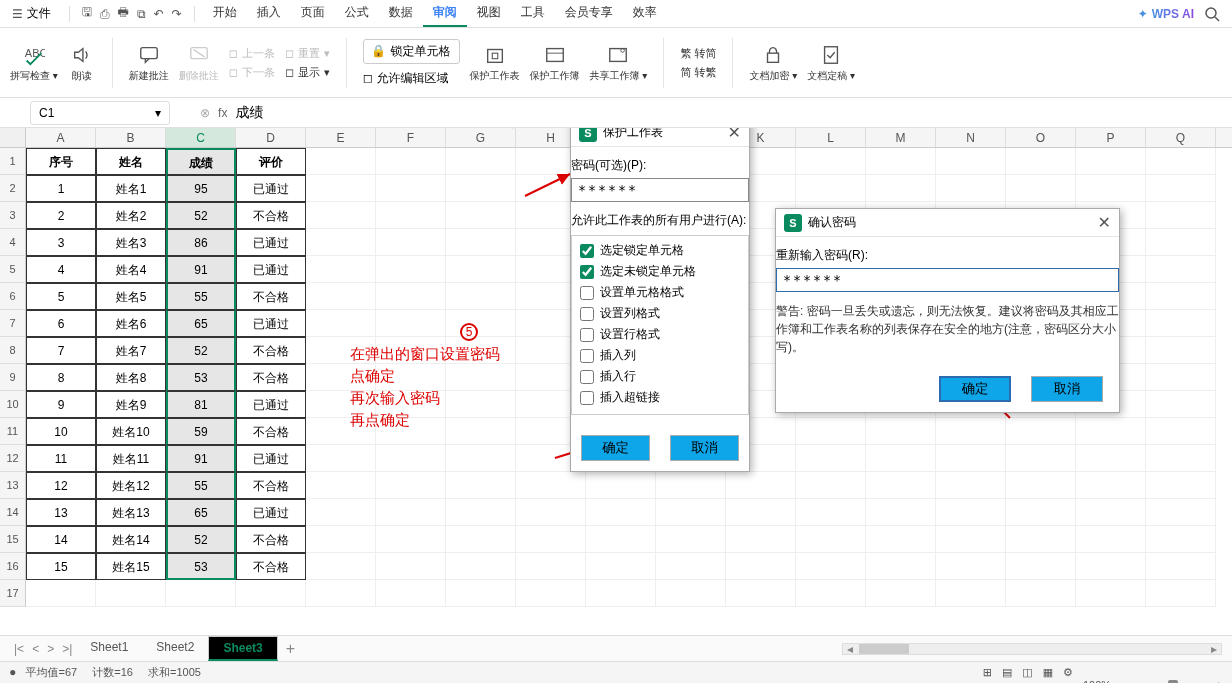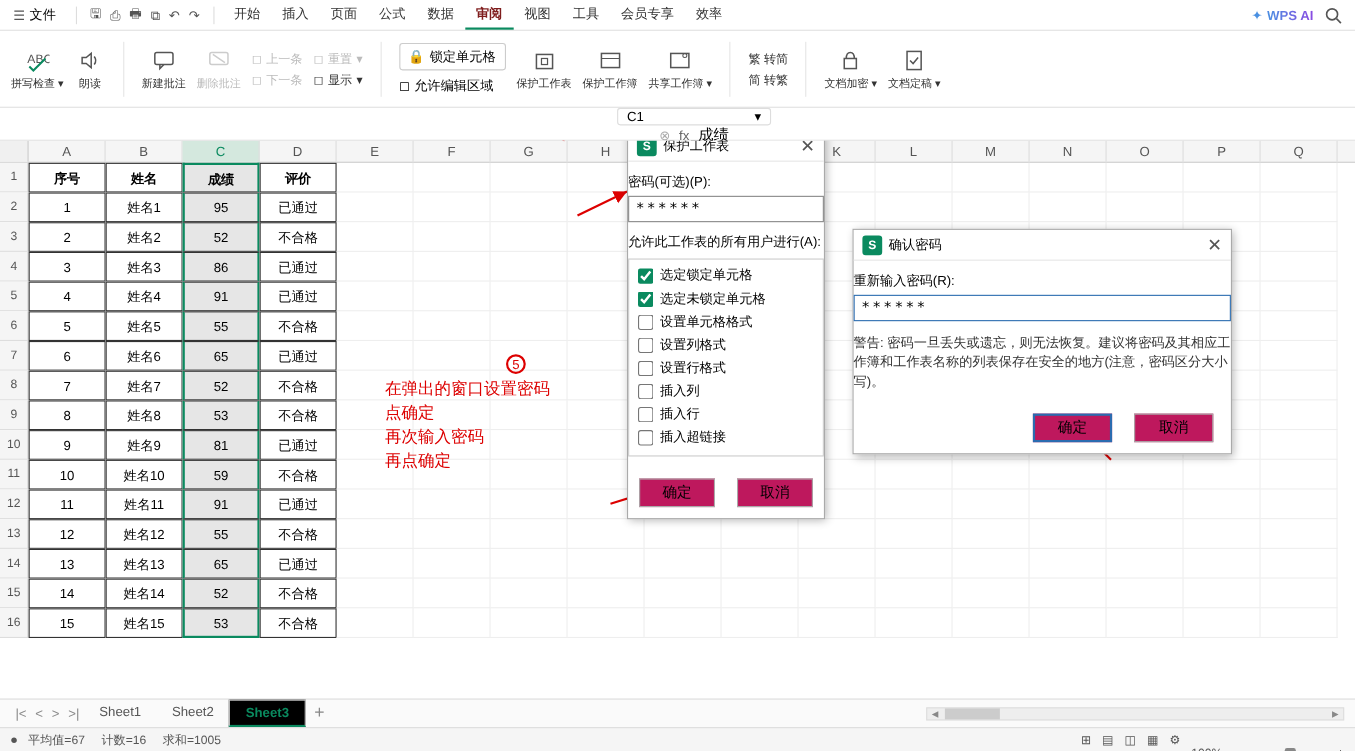--- a/index.html
+++ b/index.html
@@ -5,40 +5,40 @@
 * { box-sizing: border-box; margin: 0; padding: 0; }
 body { font-family: "Microsoft YaHei", sans-serif; font-size: 12px; background: #fff; width: 1232px; height: 683px; overflow: hidden; position: relative; }
 
 
 .menubar { height: 28px; display: flex; align-items: center; padding: 0 8px; border-bottom: 1px solid #e0e0e0; }
 .menubar .hamburger { margin-right: 6px; }
 .menubar .label { margin-right: 10px; }
 .menubar .icon-btn { margin: 0 4px; color: #555; cursor: pointer; }
 .menubar .sep { width: 1px; height: 16px; background: #ddd; margin: 0 8px; }
 .menubar .tab { padding: 4px 10px; cursor: pointer; color: #333; }
-.menubar .tab.active { color: #7f1d1d; font-weight: bold; border-bottom: 2px solid #0a8a5f; }
+.menubar .tab.active { color: #3b82f6; font-weight: bold; border-bottom: 2px solid #0a8a5f; }
 .menubar .right { margin-left: auto; display: flex; align-items: center; }
 .menubar .ai-label { margin-left: 4px; font-weight: bold; background: linear-gradient(90deg, #4a90e2, #8a4ae2); -webkit-background-clip: text; color: transparent; }
 
 
 .ribbon { height: 70px; display: flex; align-items: center; padding: 4px 10px; border-bottom: 1px solid #e0e0e0; gap: 10px; }
 .ribbon .group { display: flex; flex-direction: column; align-items: center; gap: 2px; }
 .ribbon .group .icon-lg { width: 28px; height: 24px; display: flex; align-items: center; justify-content: center; color: #555; }
 .ribbon .group .icon-lg svg { width: 22px; height: 22px; }
 .ribbon .group .lbl { font-size: 10px; color: #333; }
 .ribbon .group.disabled { color: #bbb; }
 .ribbon .group.disabled .lbl { color: #bbb; }
 .ribbon .vsep { width: 1px; height: 50px; background: #e5e5e5; margin: 0 6px; }
 .ribbon .mini-stack { display: flex; flex-direction: column; gap: 4px; font-size: 11px; }
 .ribbon .mini-stack .mini-item { display: flex; align-items: center; gap: 4px; color: #333; cursor: pointer; }
 .ribbon .mini-stack .mini-item.disabled { color: #bbb; cursor: default; }
 .ribbon .boxed { border: 1px solid #ccc; border-radius: 3px; padding: 3px 8px; display: flex; align-items: center; gap: 4px; }
 
 
-.cell-ref-bar { height: 30px; display: flex; align-items: center; border-bottom: 1px solid #e0e0e0; flex-direction: column; }
+.cell-ref-bar { height: 30px; display: flex; align-items: center; border-bottom: 1px solid #e0e0e0; }
 .cell-ref-bar .name-box { width: 140px; height: 24px; border: 1px solid #ddd; margin-left: 30px; padding: 0 8px; display: flex; align-items: center; justify-content: space-between; border-radius: 3px; }
 .cell-ref-bar .fx-area { display: flex; align-items: center; gap: 8px; margin-left: 30px; }
 .cell-ref-bar .fx { color: #666; }
 .cell-ref-bar .formula-val { font-size: 14px; }
 
 
 .grid-area { position: relative; height: 480px; overflow: hidden; }
 .colheaders { display: flex; height: 20px; background: #f5f5f5; border-bottom: 1px solid #ccc; }
 .colheaders .corner { width: 26px; border-right: 1px solid #ccc; background: #f0f0f0; }
 .colheaders .ch { width: 70px; text-align: center; border-right: 1px solid #ddd; color: #555; line-height: 20px; }
@@ -61,21 +61,21 @@
 .dialog .title { height: 28px; display: flex; align-items: center; padding: 0 8px; border-bottom: 1px solid #e5e5e5; font-weight: normal; }
 .dialog .title .s-icon { width: 18px; height: 18px; background: #0a8a5f; color: #fff; display: flex; align-items: center; justify-content: center; border-radius: 3px; margin-right: 6px; font-size: 11px; font-weight: bold; }
 .dialog .title .close { margin-left: auto; cursor: pointer; font-size: 16px; color: #555; }
 .dialog .body { padding: 10px 0; }
 .dialog .lbl { margin-bottom: 4px; }
 .dialog .pw-input { width: 100%; height: 24px; border: 1px solid #888; padding: 0 6px; font-family: monospace; letter-spacing: 2px; }
 .dialog .perms { border: 1px solid #ccc; height: 180px; overflow-y: auto; margin-top: 6px; padding: 4px; }
 .dialog .perm-item { display: flex; align-items: center; gap: 6px; padding: 2px 4px; }
 .dialog .perm-item input[type=checkbox] { width: 14px; height: 14px; accent-color: #0a8a5f; }
 .dialog .btn-row { display: flex; justify-content: center; gap: 20px; padding: 10px; }
-.dialog .btn { width: 72px; height: 26px; border: 1px solid #aaa; background: #be185d; cursor: pointer; }
+.dialog .btn { width: 72px; height: 26px; border: 1px solid #aaa; background: #0ea5e9; cursor: pointer; }
 .dialog .btn.primary { border: 2px solid #2b6cb0; }
 .dialog .warning { font-size: 12px; color: #333; margin-top: 10px; line-height: 18px; }
 
 
 .sheet-tabs { position: absolute; bottom: 22px; left: 0; right: 0; height: 26px; border-top: 1px solid #ddd; display: flex; align-items: center; padding: 0 10px; background: #fafafa; }
 .sheet-tabs .nav { color: #888; margin: 0 4px; cursor: pointer; }
 .sheet-tabs .tab { padding: 4px 14px; cursor: pointer; color: #555; }
 .sheet-tabs .tab.active { background: #000000; border: 1px solid #ccc; border-bottom: 2px solid #0a8a5f; color: #0a8a5f; font-weight: bold; }
 .sheet-tabs .plus { margin-left: 8px; color: #888; cursor: pointer; font-size: 16px; }
 .sheet-tabs .scroll-track { margin-left: auto; width: 380px; height: 12px; background: #eee; border: 1px solid #ddd; display: flex; align-items: center; }
@@ -577,20 +577,40 @@
         <div class="cell"></div>
         <div class="cell"></div>
         <div class="cell"></div>
       </div>
       <div class="row last-data">
         <div class="rh">16</div>
         <div class="cell tcell">15</div>
         <div class="cell tcell">姓名15</div>
         <div class="cell tcell tscore">53</div>
         <div class="cell tcell">不合格</div>
+        <div class="cell"></div>
+        <div class="cell"></div>
+        <div class="cell"></div>
+        <div class="cell"></div>
+        <div class="cell"></div>
+        <div class="cell"></div>
+        <div class="cell"></div>
+        <div class="cell"></div>
+        <div class="cell"></div>
+        <div class="cell"></div>
+        <div class="cell"></div>
+        <div class="cell"></div>
+        <div class="cell"></div>
+      </div>
+      <div class="row">
+        <div class="rh">17</div>
+        <div class="cell"></div>
+        <div class="cell"></div>
+        <div class="cell"></div>
+        <div class="cell"></div>
         <div class="cell"></div>
         <div class="cell"></div>
         <div class="cell"></div>
         <div class="cell"></div>
         <div class="cell"></div>
         <div class="cell"></div>
         <div class="cell"></div>
         <div class="cell"></div>
         <div class="cell"></div>
         <div class="cell"></div>

